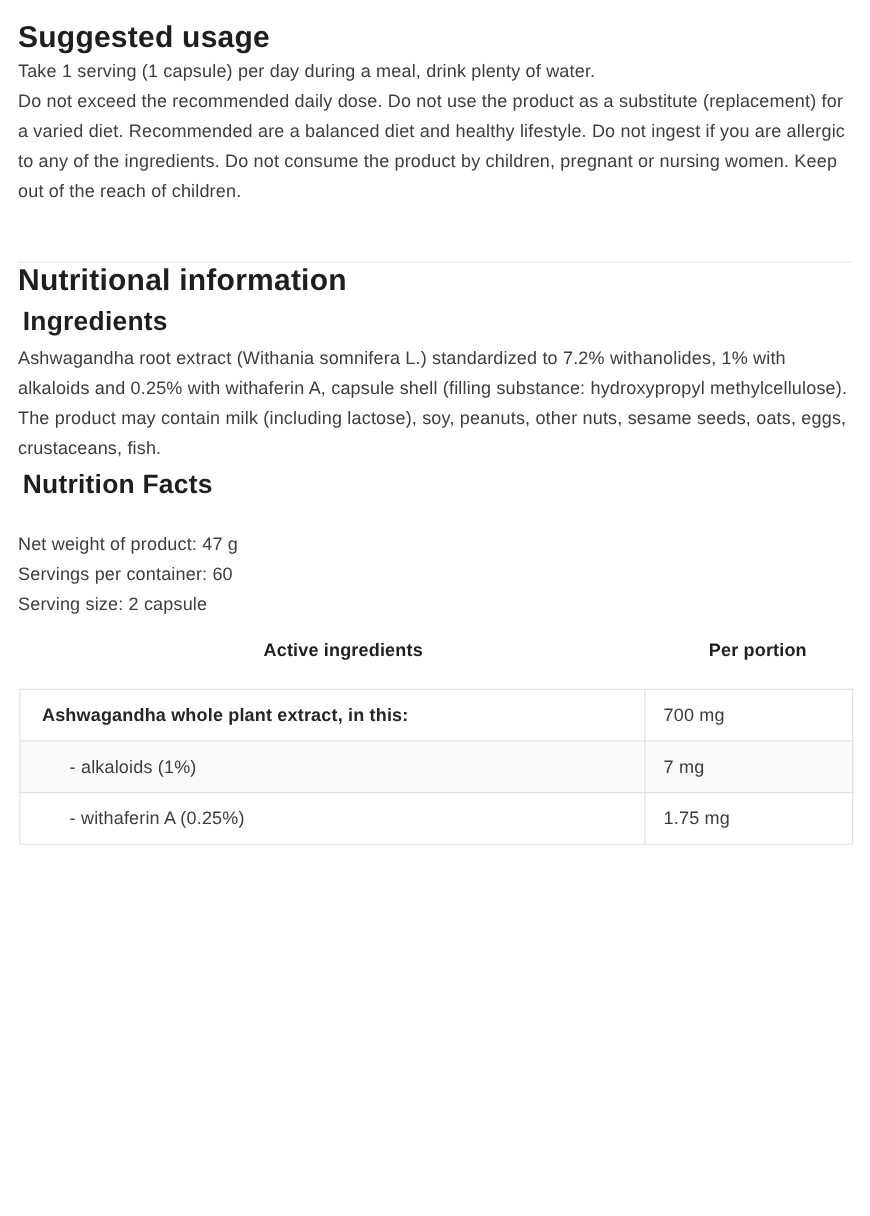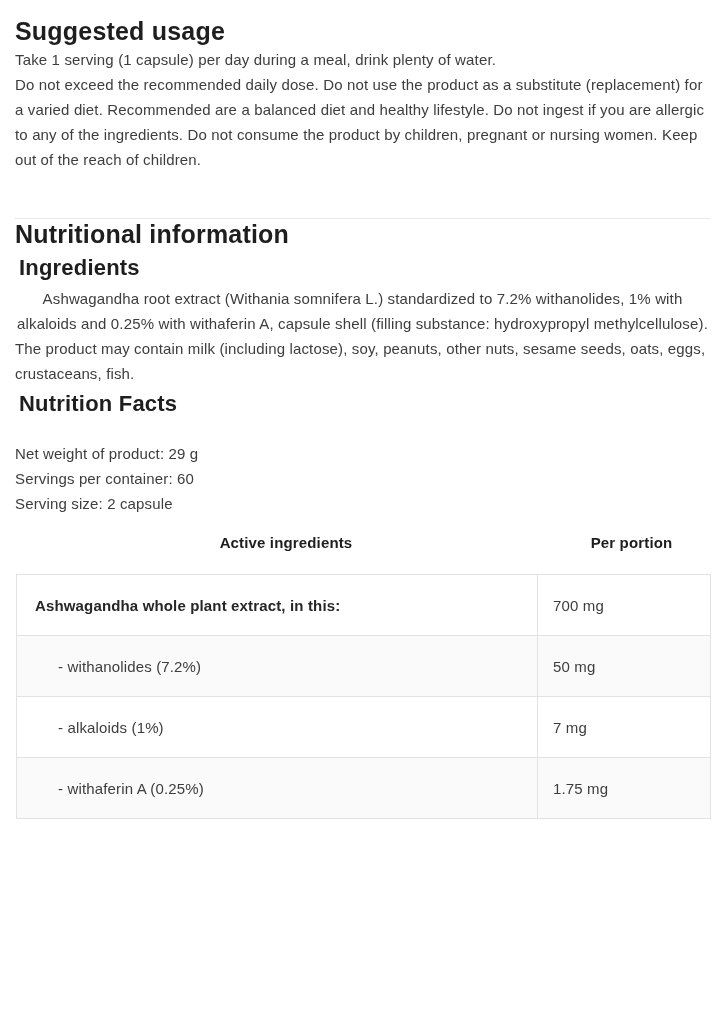--- a/index.html
+++ b/index.html
@@ -51,21 +51,21 @@
   }
   .mt-usage-p1 { margin-top: 30px; }
   .mt-usage-p2 { margin-top: 19px; }
   hr.section-divider {
     border: none;
     border-top: 1px solid var(--divider);
     margin: 46px 0 0 0;
   }
   .mt-nutri-title { margin-top: 27px; }
   .mt-ingredients-title { margin-top: 26px; }
-  .mt-ingredients-p1 { margin-top: 23px; text-align: center; }
+  .mt-ingredients-p1 { margin-top: 23px; }
   .mt-ingredients-p2 { margin-top: 20px; }
   .mt-facts-title { margin-top: 14px; }
   .facts-details {
     margin-top: 23px;
     font-size: 15px;
     line-height: 25px;
     color: var(--body-text);
     letter-spacing: 0.15px;
   }
   table.facts-table {
@@ -83,21 +83,21 @@
     font-size: 15px;
     font-weight: 700;
     color: var(--heading-text);
     letter-spacing: 0.15px;
     padding: 6px 0 23px 18px;
     vertical-align: top;
   }
   table.facts-table thead th.amount { padding-left: 15px; margin-top: 24px; }
   table.facts-table tbody td {
     border: 1px solid var(--table-border);
-    height: 61px;
+    height: 43px;
     font-size: 15px;
     color: var(--body-text);
     letter-spacing: 0.15px;
     vertical-align: middle;
     padding: 0 8px 0 18px;
     margin-left: 32px;
   }
   table.facts-table tbody tr:nth-child(even) { background: var(--row-alt-bg); }
   table.facts-table tbody td.ing-main {
     font-weight: 700;
@@ -123,21 +123,21 @@
 
   <h2 class="sub-title mt-ingredients-title">Ingredients</h2>
 
   <p class="body-text mt-ingredients-p1">Ashwagandha root extract (Withania somnifera L.) standardized to 7.2% withanolides, 1% with alkaloids and 0.25% with withaferin A, capsule shell (filling substance: hydroxypropyl methylcellulose).</p>
 
   <p class="body-text mt-ingredients-p2">The product may contain milk (including lactose), soy, peanuts, other nuts, sesame seeds, oats, eggs, crustaceans, fish.</p>
 
   <h2 class="sub-title mt-facts-title">Nutrition Facts</h2>
 
   <div class="facts-details">
-    <div>Net weight of product: 29 g</div>
+    <div>Net weight of product: 47 g</div>
     <div>Servings per container: 60</div>
     <div>Serving size: 2 capsule</div>
   </div>
 
   <table class="facts-table">
     <colgroup>
         <col class="c1">
         <col class="c2">
       </colgroup>
     <thead>
@@ -145,24 +145,20 @@
         <th>Active ingredients</th>
         <th class="amount">Per portion</th>
       </tr>
     </thead>
     <tbody>
       <tr>
         <td class="ing-main">Ashwagandha whole plant extract, in this:</td>
         <td class="amount">700 mg</td>
       </tr>
       <tr>
-        <td class="ing-sub">- withanolides (7.2%)</td>
-        <td class="amount">50 mg</td>
-      </tr>
-      <tr>
         <td class="ing-sub">- alkaloids (1%)</td>
         <td class="amount">7 mg</td>
       </tr>
       <tr>
         <td class="ing-sub">- withaferin A (0.25%)</td>
         <td class="amount">1.75 mg</td>
       </tr>
     </tbody>
   </table>
 

